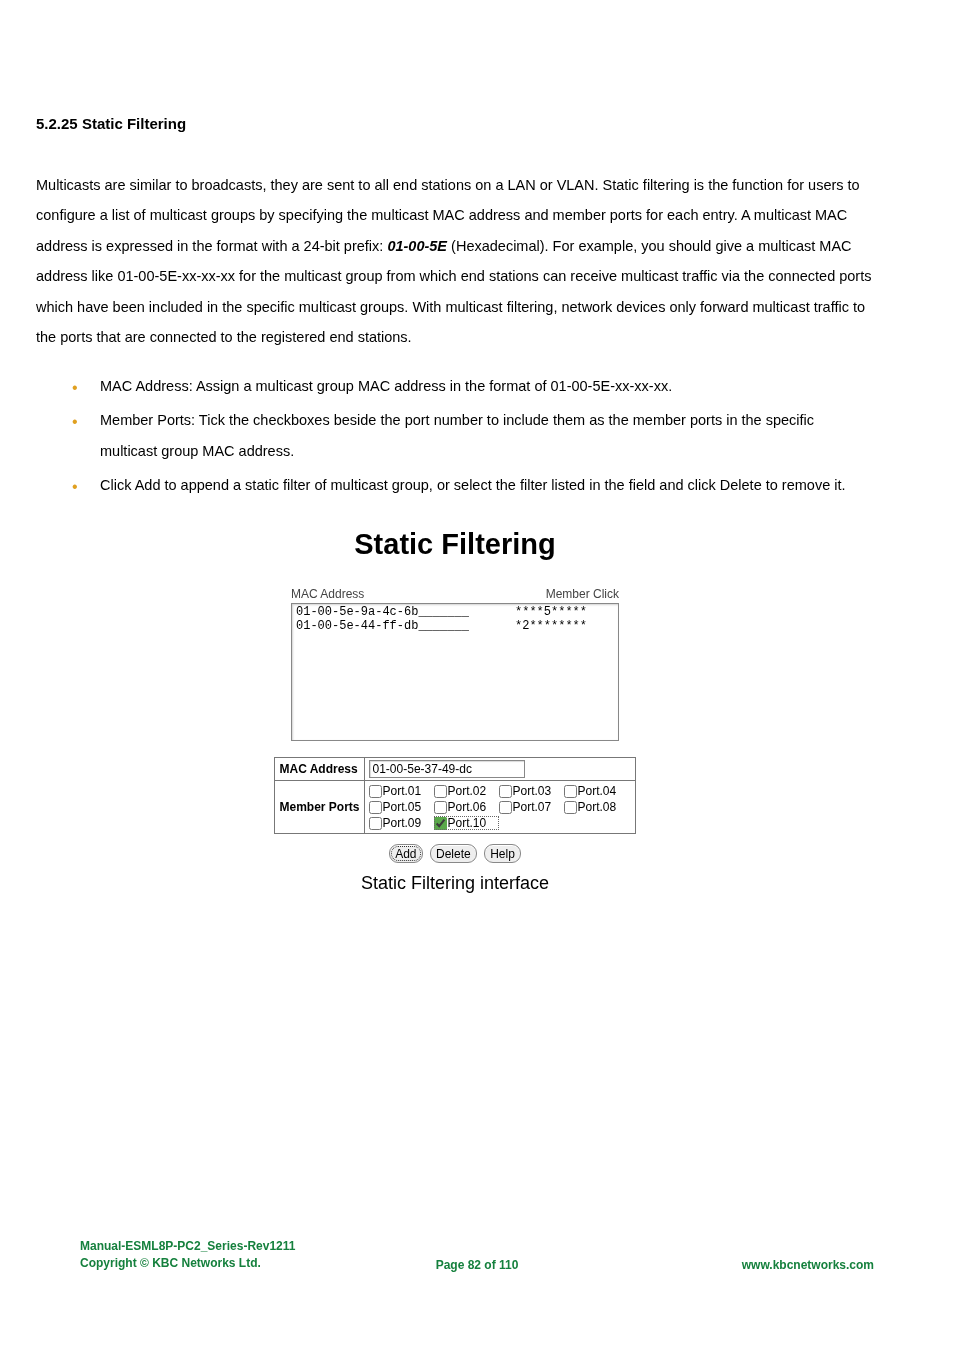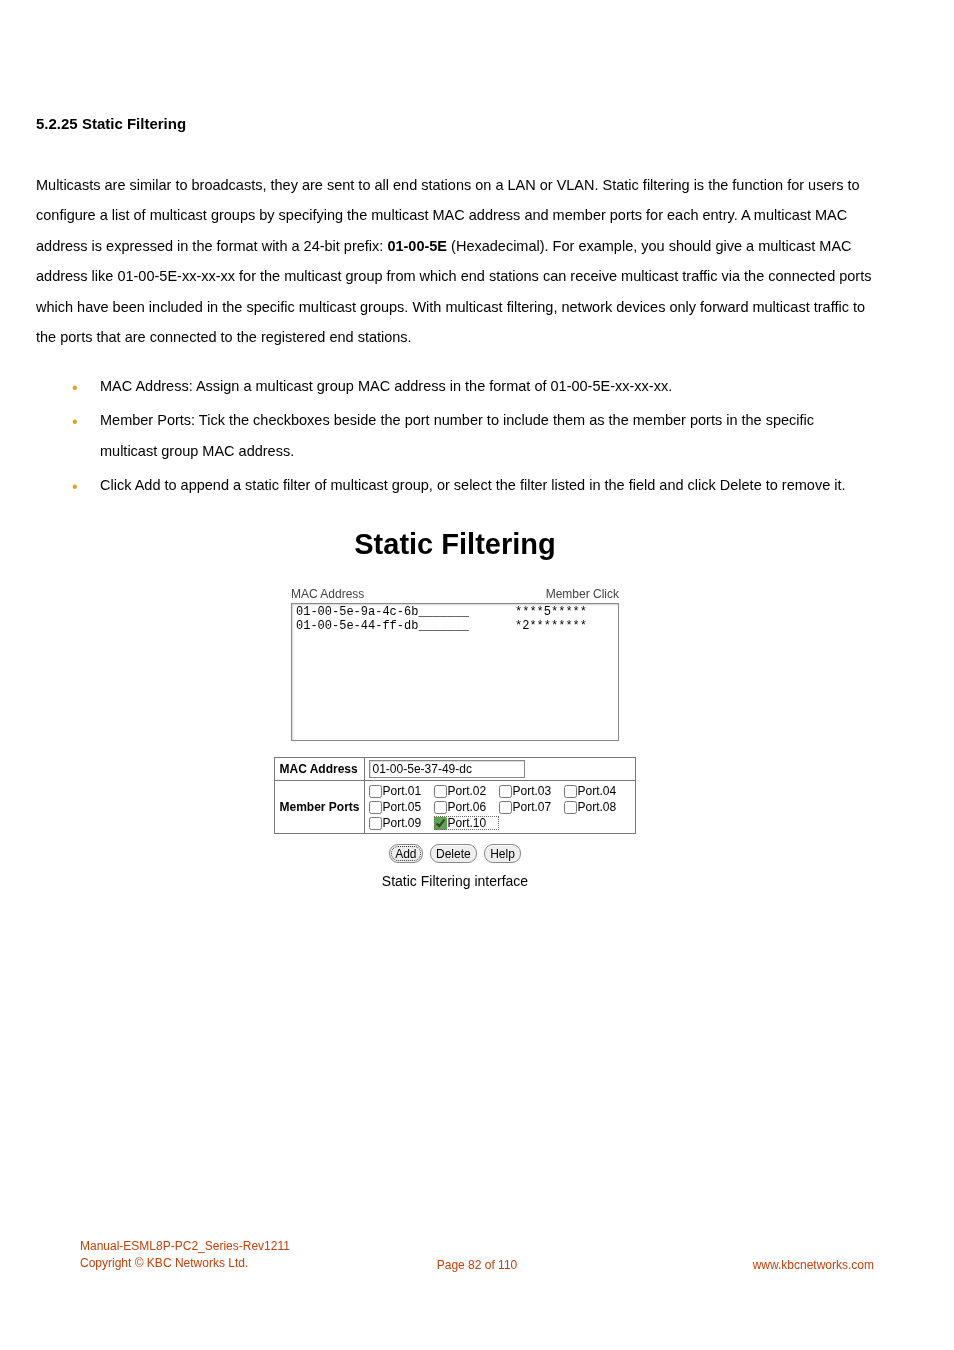--- a/index.html
+++ b/index.html
@@ -21,20 +21,21 @@
     font-weight: bold;
     font-size: 15px;
     margin-bottom: 38px;
   }
   .body-para {
     line-height: 2.1;
     margin: 0 0 18px 0;
   }
   .body-para .prefix {
     font-weight: bold;
+    font-style: italic;
   }
   ul.bullets {
     list-style: none;
     padding: 0;
     margin: 10px 0 0 36px;
   }
   ul.bullets li {
     position: relative;
     padding-left: 28px;
     line-height: 2.1;
@@ -157,33 +158,34 @@
     box-shadow: 0 1px 0 #fff inset;
     margin: 0 2px;
     cursor: pointer;
   }
   .btn.focus {
     outline: 1px dotted #333;
     outline-offset: -3px;
   }
   .caption {
     font-family: Verdana, Arial, sans-serif;
-    font-size: 14px;
+    font-size: 18px;
     margin-top: 10px;
   }
   .footer {
     position: absolute;
     left: 80px;
     right: 80px;
     bottom: 78px;
     font-size: 12px;
-    color: #c2410c;
+    color: #15803d;
     display: flex;
     justify-content: space-between;
     align-items: flex-end;
+    font-weight: bold;
   }
   .footer .left { text-align: left; line-height: 1.4; }
   .footer .center { position: absolute; left: 0; right: 0; text-align: center; }
   .footer .right { text-align: right; }
 </style>
 </head>
 <body>
 
 <div class="page">
 

